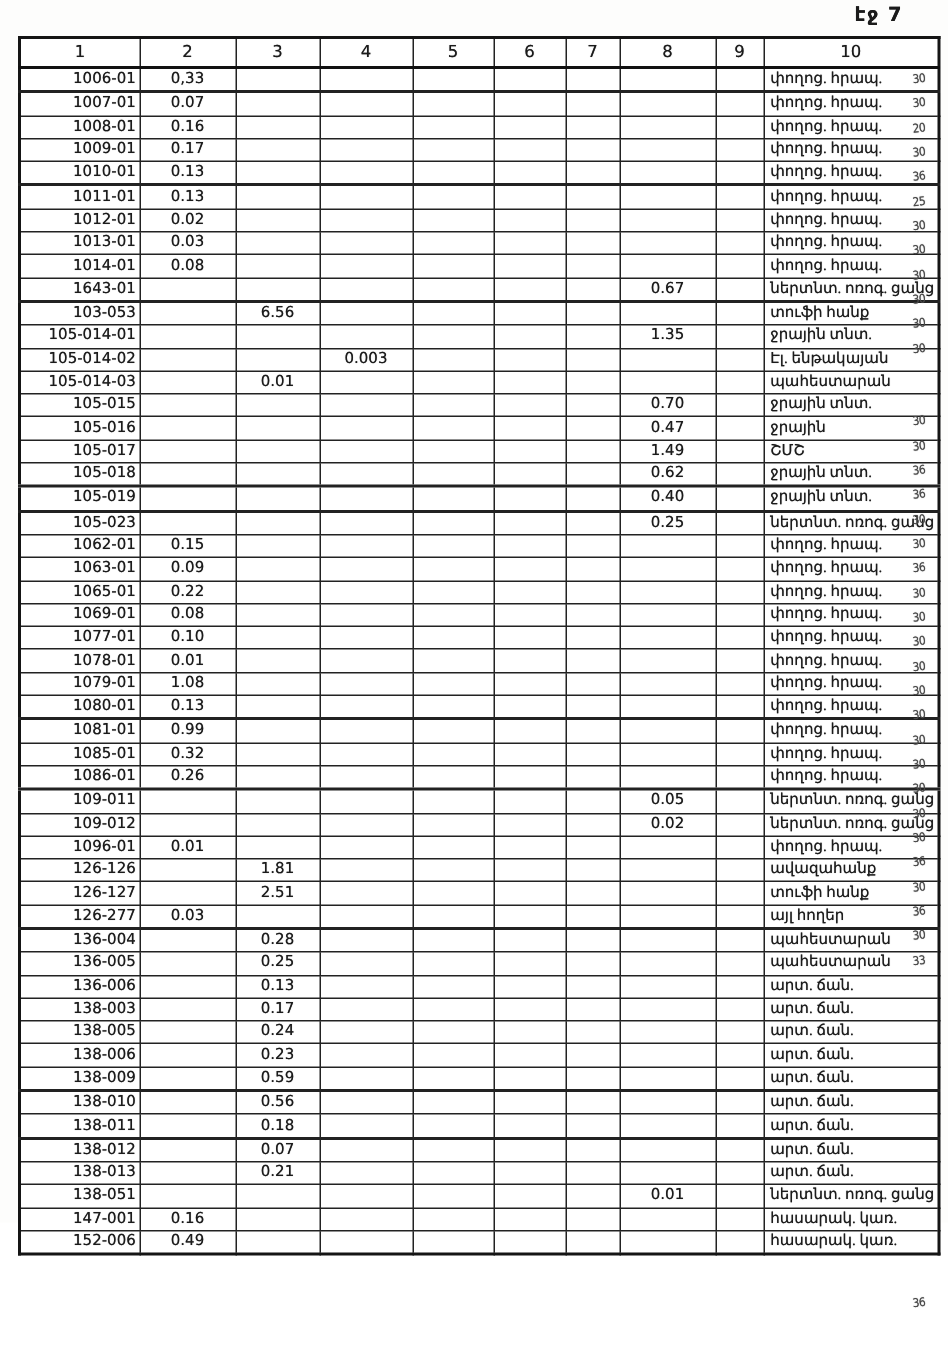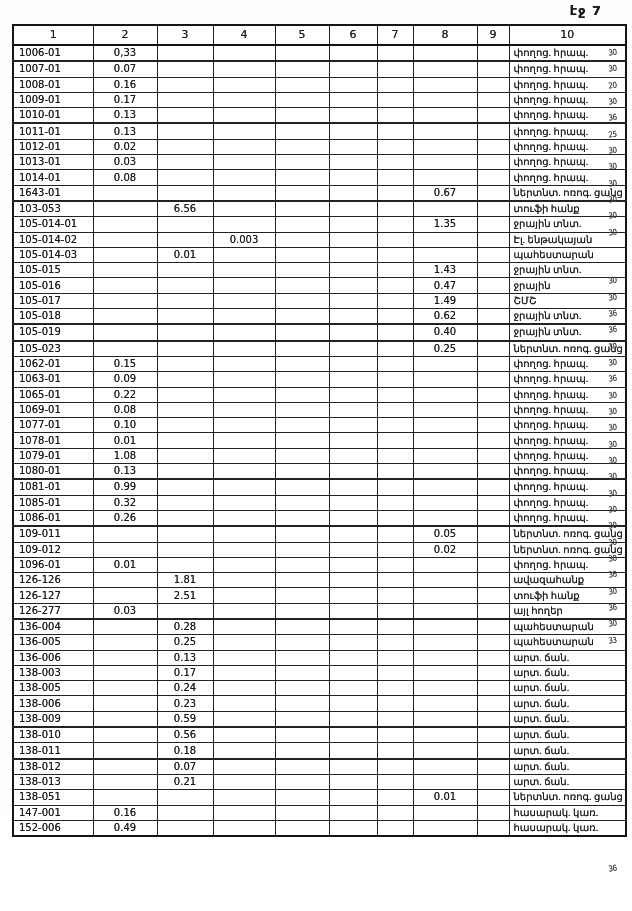--- a/index.html
+++ b/index.html
@@ -41,21 +41,21 @@
     overflow:hidden;
     font-weight:normal;
     text-shadow:0 0 0.45px rgba(10,10,10,.75);
   }
   thead th{
     height:18px;
     font-size:11px;
     text-align:center;
     border-bottom:2px solid #111;
   }
-  td.c1{text-align:left;padding-left:5px;}
+  td.c1{text-align:right;padding-left:5px;}
   td.c2,td.c3,td.c4,td.c5,td.c6,td.c7,td.c8,td.c9{text-align:center;}
   td.c10{text-align:left;padding-left:4px;font-family:Liberation Serif, serif;}
   
   tbody tr:nth-child(9n+1) td{border-bottom-width:2px;}
   tbody tr:nth-child(13n+6) td{border-top-width:2px;}
   .marks-layer{
     position:absolute;top:0;left:0;width:632px;height:911px;
     pointer-events:none;
   }
   .margin-mark{
@@ -272,21 +272,21 @@
           <td class="c10">պահեստարան</td>
         </tr>
         <tr>
           <td class="c1">105-015</td>
           <td class="c2"></td>
           <td class="c3"></td>
           <td class="c4"></td>
           <td class="c5"></td>
           <td class="c6"></td>
           <td class="c7"></td>
-          <td class="c8">1.43</td>
+          <td class="c8">0.70</td>
           <td class="c9"></td>
           <td class="c10">ջրային տնտ.</td>
         </tr>
         <tr>
           <td class="c1">105-016</td>
           <td class="c2"></td>
           <td class="c3"></td>
           <td class="c4"></td>
           <td class="c5"></td>
           <td class="c6"></td>

